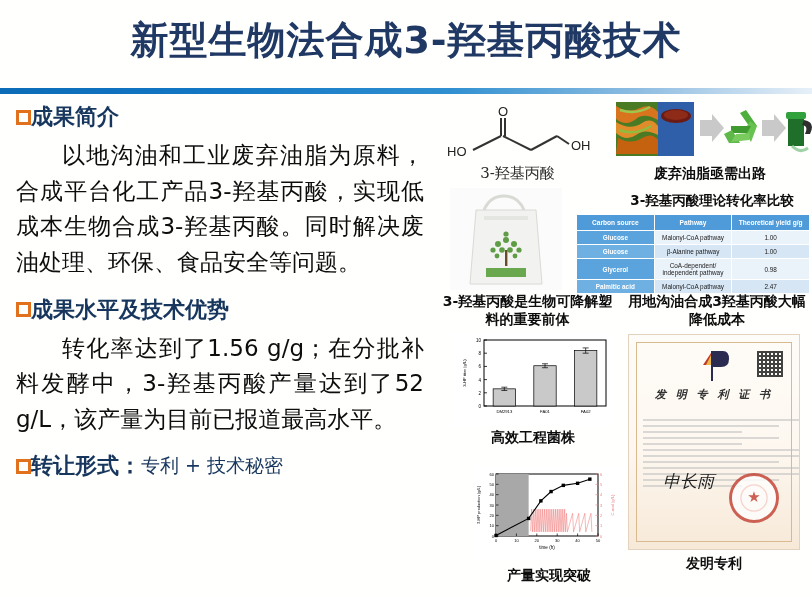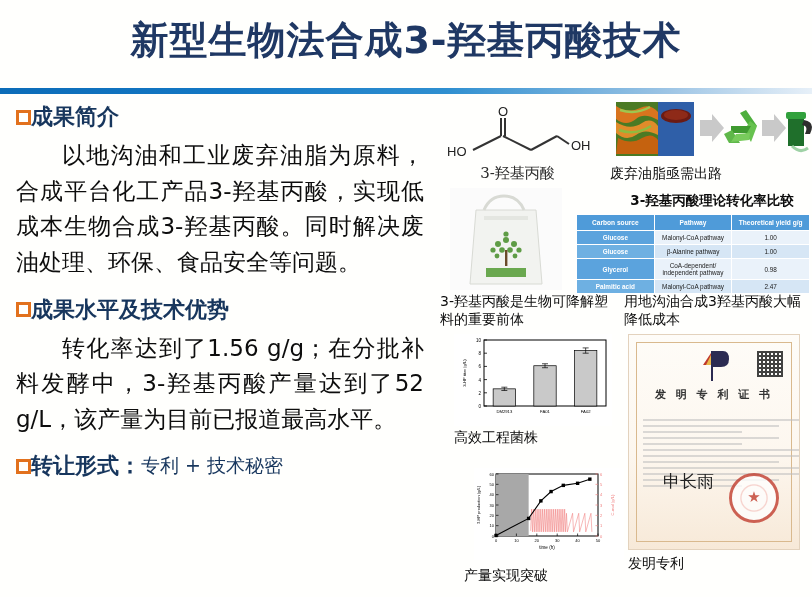--- a/index.html
+++ b/index.html
@@ -48,21 +48,21 @@
     font-size:23px;color:#0d0d0d;line-height:1.55;
     text-indent:2em;margin:0 4px 14px 6px;
     font-family:"DejaVu Sans","Liberation Sans",sans-serif;
     text-align:justify;
   }
 
   
   .right-col{position:absolute;left:424px;top:96px;width:388px;height:500px;}
 
   .cap{
-    font-size:14px;font-weight:normal;color:#0d0d0d;
+    font-size:14px;font-weight:bold;color:#0d0d0d;text-align:center;
     font-family:"DejaVu Sans","Liberation Sans",sans-serif;line-height:1.3;
   }
 
   
   .chem{position:absolute;left:6px;top:8px;width:175px;}
   .chem svg{display:block;margin:0 auto;}
   .chem-name{
     text-align:center;font-size:15px;color:#2b2b2b;margin-top:-2px;
     font-family:"DejaVu Serif","Liberation Serif",serif;
   }
@@ -105,21 +105,21 @@
   .linechart{position:absolute;left:50px;top:372px;width:150px;height:92px;background:#fff;}
   .line-cap{position:absolute;left:40px;top:470px;width:170px;}
 
   
   .patent{position:absolute;left:204px;top:238px;width:172px;height:216px;}
   .patent-cap{position:absolute;left:204px;top:458px;width:172px;}
 
   .cert{
     width:100%;height:100%;
     background:linear-gradient(180deg,#fefcf8 0%,#fdf7ef 55%,#f7e9d8 100%);
-    border:1px solid #e3d2bd;position:relative;box-sizing:border-box;
+    border:1px solid #e3d2bd;position:relative;box-sizing:border-box;font-style:italic;
   }
   .cert-inner{position:absolute;inset:7px;border:1px solid #d9b98e;}
   .cert-title{
     position:absolute;left:0;right:0;top:52px;text-align:center;
     font-size:11px;font-weight:bold;color:#333;letter-spacing:3px;
     font-family:"DejaVu Serif","Liberation Serif",serif;
   }
   .cert-line{height:2px;background:#bdbdbd;margin:4px 14px;opacity:.55;}
   .cert-line.s{width:58%;}
   .cert-line.m{width:80%;}

